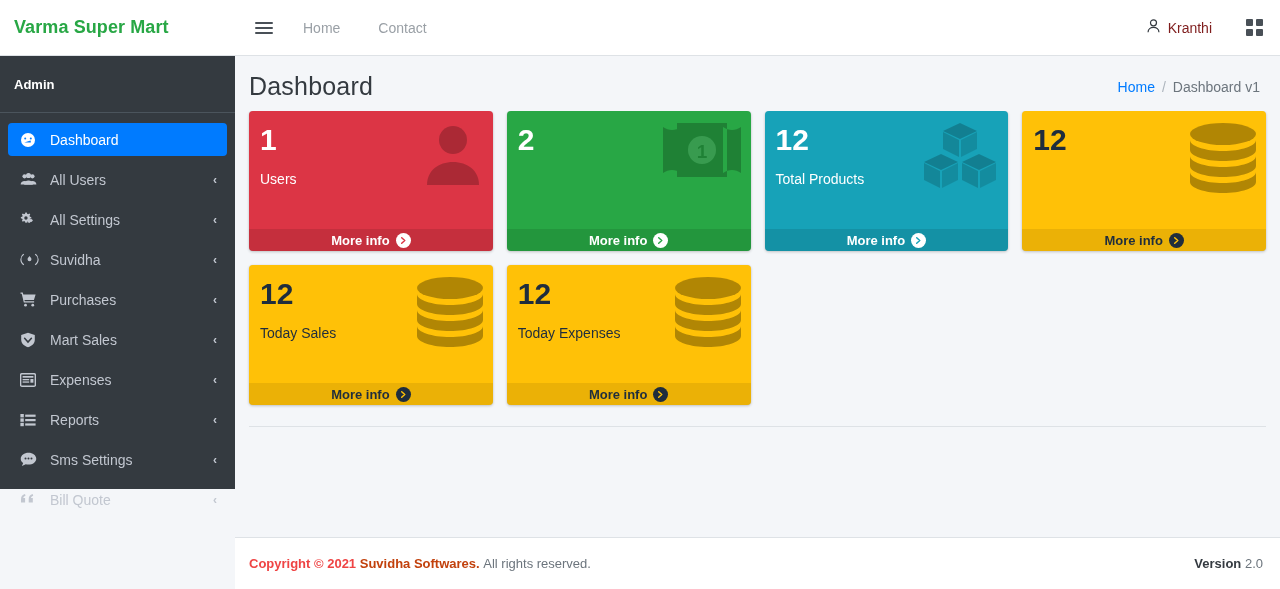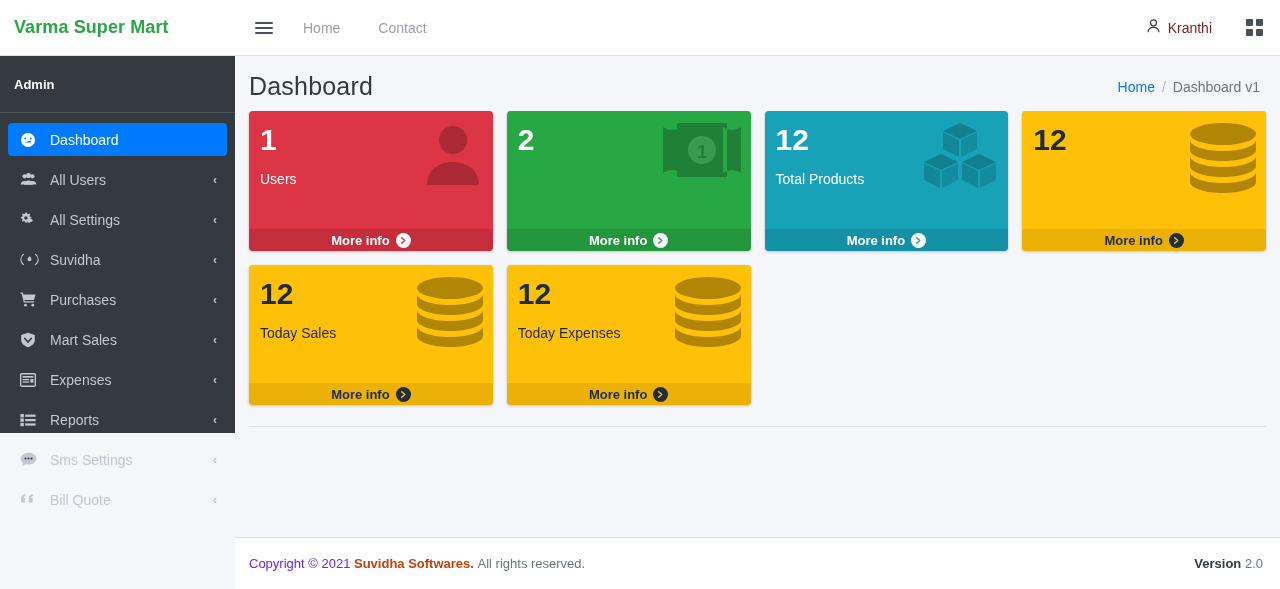--- a/index.html
+++ b/index.html
@@ -6,21 +6,21 @@
   html, body {
     width: 1280px; height: 589px;
     font-family: "Liberation Sans", sans-serif;
     background: #f4f6f9;
     overflow: hidden;
   }
   .app { display: flex; width: 1280px; height: 589px; position: relative; }
 
   
   .sidebar {
-    width: 235px; height: 433px;
+    width: 235px; height: 489px;
     background: #343a40;
     flex: 0 0 235px;
     display: flex; flex-direction: column;
     position: relative; z-index: 5;
   }
   .brand {
     height: 56px; background: #ffffff;
     display: flex; align-items: center;
     padding-left: 14px;
     border-bottom: 1px solid #dee2e6;
@@ -455,21 +455,21 @@
               </span>
             </div>
           </div>
           <div style="flex: 1 1 0px; min-width: 0px;"></div>
           <div style="flex: 1 1 0px; min-width: 0px;"></div>
         </div>
       <div class="divider"></div>
     </div>
 
     <footer class="footer">
-      <span style="font-weight:normal;color:#6d28d9">Copyright © 2021</span>&nbsp;
+      <span style="font-weight:bold;color:#ef4444">Copyright © 2021</span>&nbsp;
       <a>Suvidha Softwares.</a>&nbsp;
       <span>All rights reserved.</span>
       <span class="footer-right">
         <b>Version</b>
         <span>2.0</span>
       </span>
     </footer>
 
   </div>
 </div>

